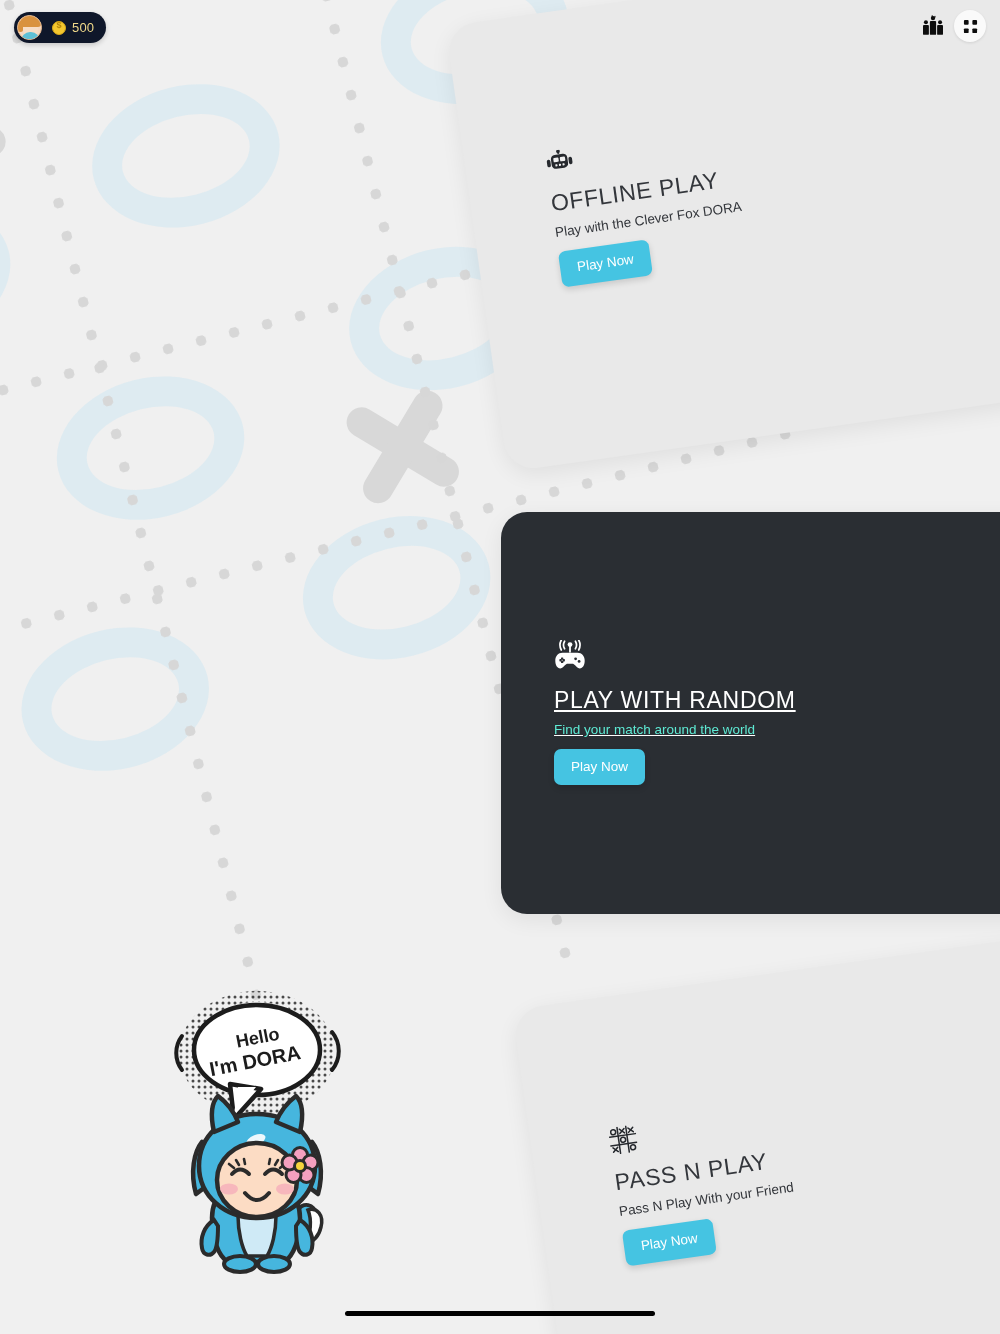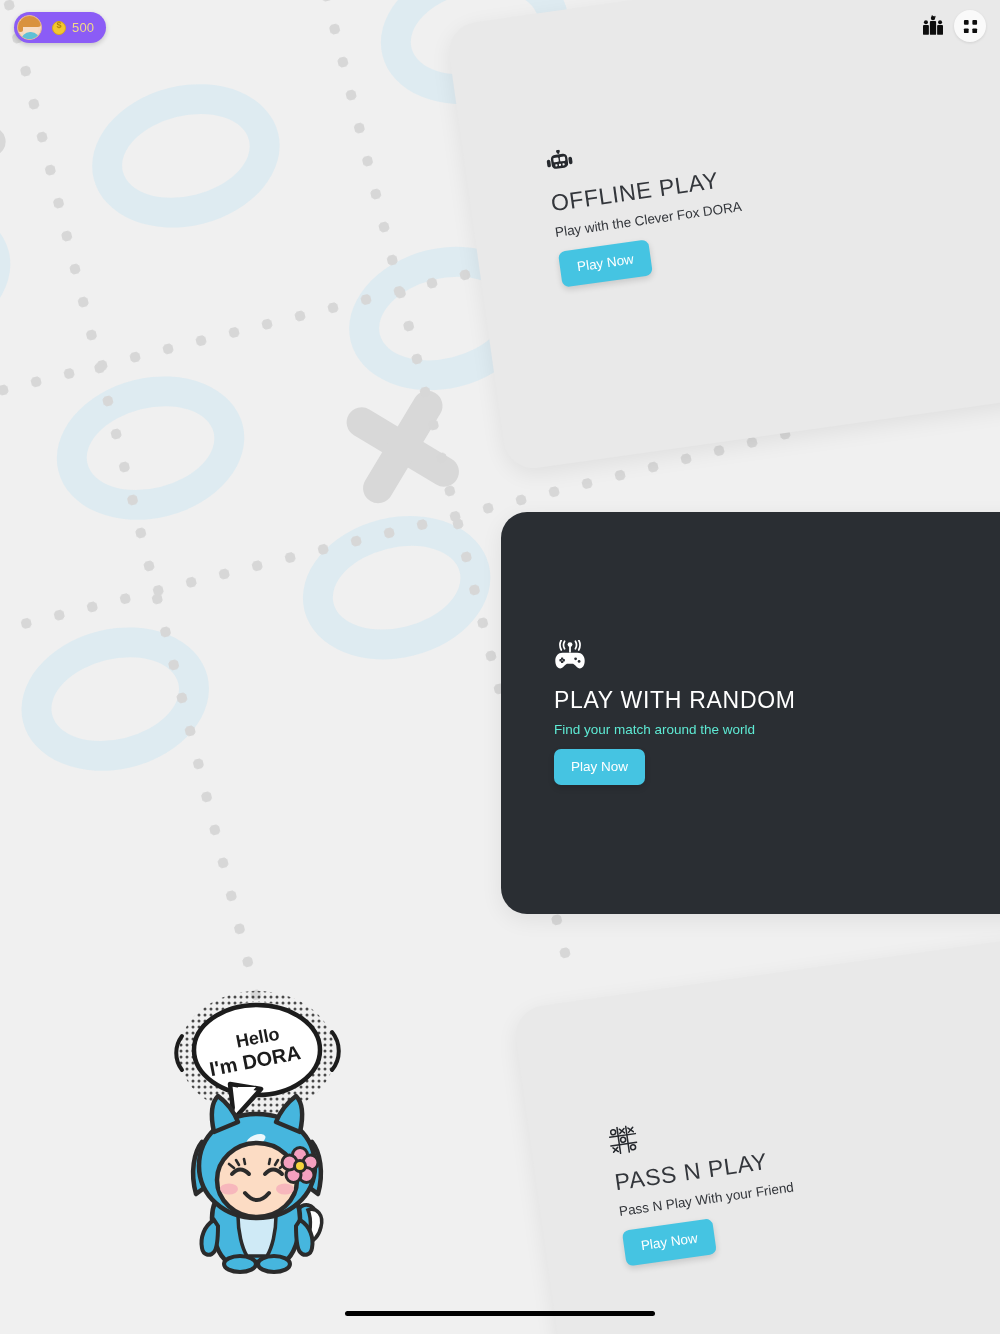--- a/index.html
+++ b/index.html
@@ -62,21 +62,21 @@
 
   
   #topbar {
     position: absolute; left: 0; top: 0;
     width: 1000px; height: 56px;
     z-index: 40;
   }
   #profile-pill {
     position: absolute; left: 14px; top: 12px;
     height: 31px;
-    background: #8b5cf6;
+    background: #0f172a;
     border-radius: 18px;
     display: flex; align-items: center;
     padding: 0 12px 0 3px;
     box-shadow: 0 2px 5px rgba(0,0,0,.18);
   }
   #avatar {
     width: 25px; height: 25px;
     border-radius: 50%;
     background: #f5d9c3;
     position: relative;
@@ -179,21 +179,21 @@
   }
   #card-offline .card-inner { left: 80px; top: 138px; color: #33363b; }
 
   
   #card-random {
     left: 501px; top: 512px;
     width: 620px; height: 402px;
     background: #2a2e33;
     border-radius: 26px;
   }
-  #card-random .card-inner { left: 53px; top: 128px; color: #ffffff; }
+  #card-random .card-inner { left: 53px; top: 128px; color: #ffffff; text-decoration: underline; }
   #card-random .card-sub { color: #5eead4; }
 
   
   #card-pass {
     left: 512px; top: 1010px;
     width: 640px; height: 440px;
     background: #e9e9e9;
     transform: rotate(-8deg);
     transform-origin: 0 0;
   }

